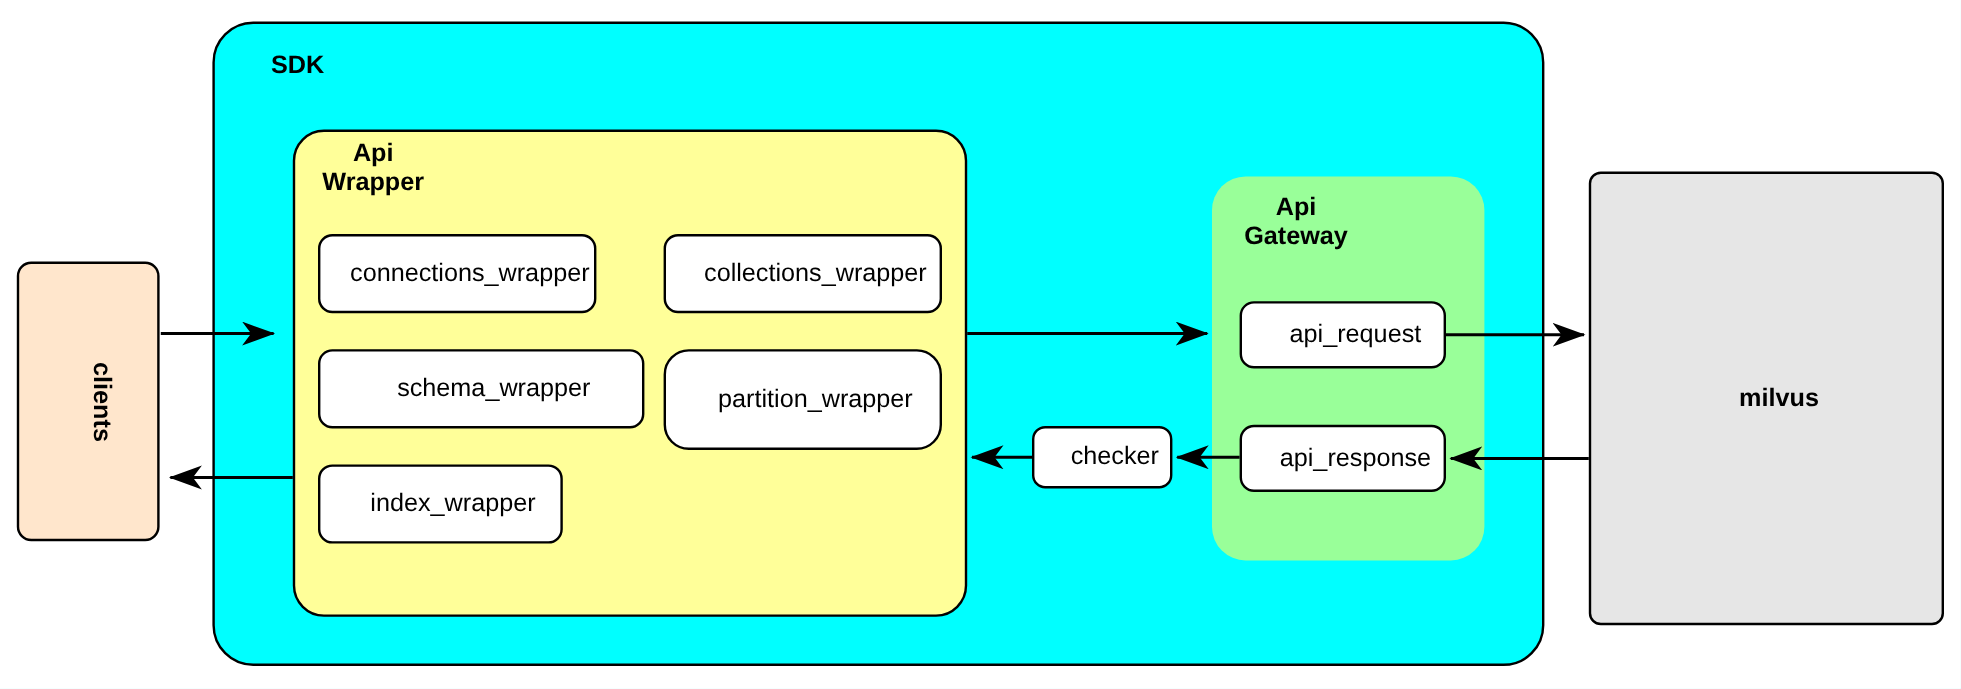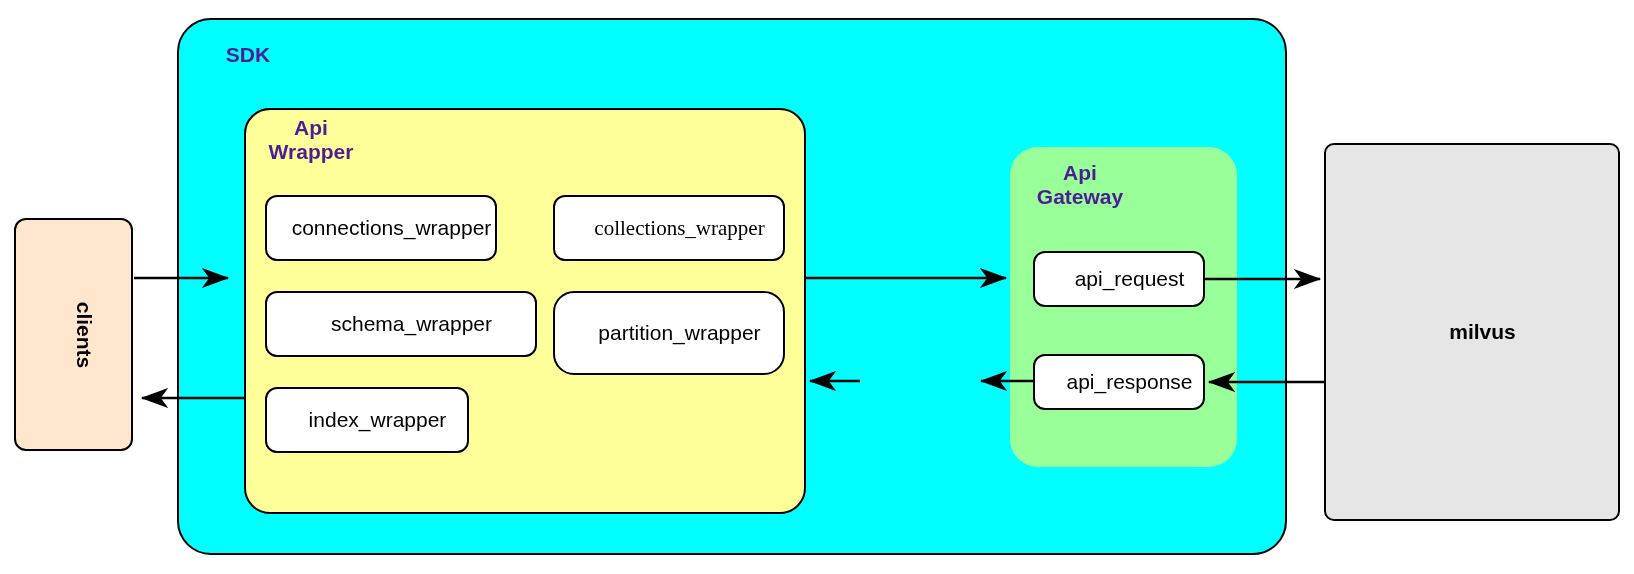--- a/index.html
+++ b/index.html
@@ -63,21 +63,21 @@
     border: none;
     border-radius: 28px;
   }
 
   
   .container-title {
     position: absolute;
     font-weight: bold;
     font-size: 21px;
     line-height: 1.15;
-    color: #4c1d95;
+    color: #000000;
     white-space: pre-line;
     text-align: center;
   }
   .title-sdk {
     left: 218px;
     top: 43px;
     width: 60px;
   }
   .title-apiwrapper {
     left: 255px;
@@ -93,21 +93,21 @@
   
   .box-white {
     background: #FFFFFF;
     border: 2.5px solid #000000;
     border-radius: 12px;
     font-size: 21px;
     color: #000000;
   }
 
   .w-connections { left: 265px; top: 195px; width: 232px; height: 66px; }
-  .w-collections { left: 553px; top: 195px; width: 232px; height: 66px; font-family: Liberation Serif, serif; }
+  .w-collections { left: 553px; top: 195px; width: 232px; height: 66px; }
   .w-schema      { left: 265px; top: 291px; width: 272px; height: 66px; }
   .w-partition   { left: 553px; top: 291px; width: 232px; height: 84px; border-radius: 21px; }
   .w-index       { left: 265px; top: 387px; width: 204px; height: 66px; }
   .w-utility     { left: 553px; top: 387px; width: 232px; height: 66px; }
 
   .b-checker     { left: 860px; top: 355px; width: 117px; height: 52px; border-radius: 11px; }
   .b-apirequest  { left: 1033px; top: 251px; width: 172px; height: 56px; }
   .b-apiresponse { left: 1033px; top: 354px; width: 172px; height: 56px; }
 
   
@@ -162,20 +162,21 @@
 Wrapper</div>
   <div class="container-title title-apigateway">Api
 Gateway</div>
 
   <div class="node box-white w-connections">connections_wrapper</div>
   <div class="node box-white w-collections">collections_wrapper</div>
   <div class="node box-white w-schema">schema_wrapper</div>
   <div class="node box-white w-partition">partition_wrapper</div>
   <div class="node box-white w-index">index_wrapper</div>
 
+  <div class="node box-white b-checker">checker</div>
 
   <div class="node box-white b-apirequest">api_request</div>
   <div class="node box-white b-apiresponse">api_response</div>
 
   <div class="node box-clients">
     <span class="rot-label">clients</span>
   </div>
 
   <div class="node box-milvus">milvus</div>
 

